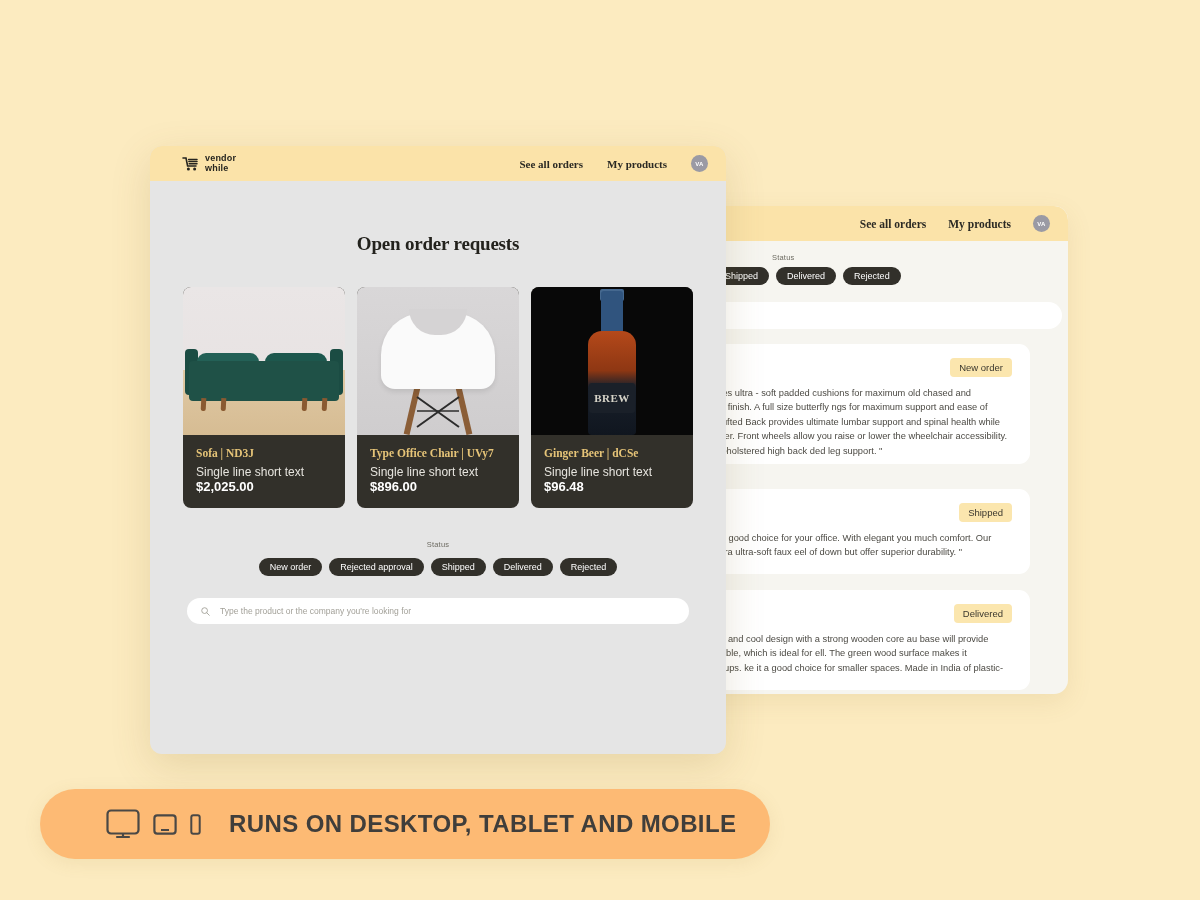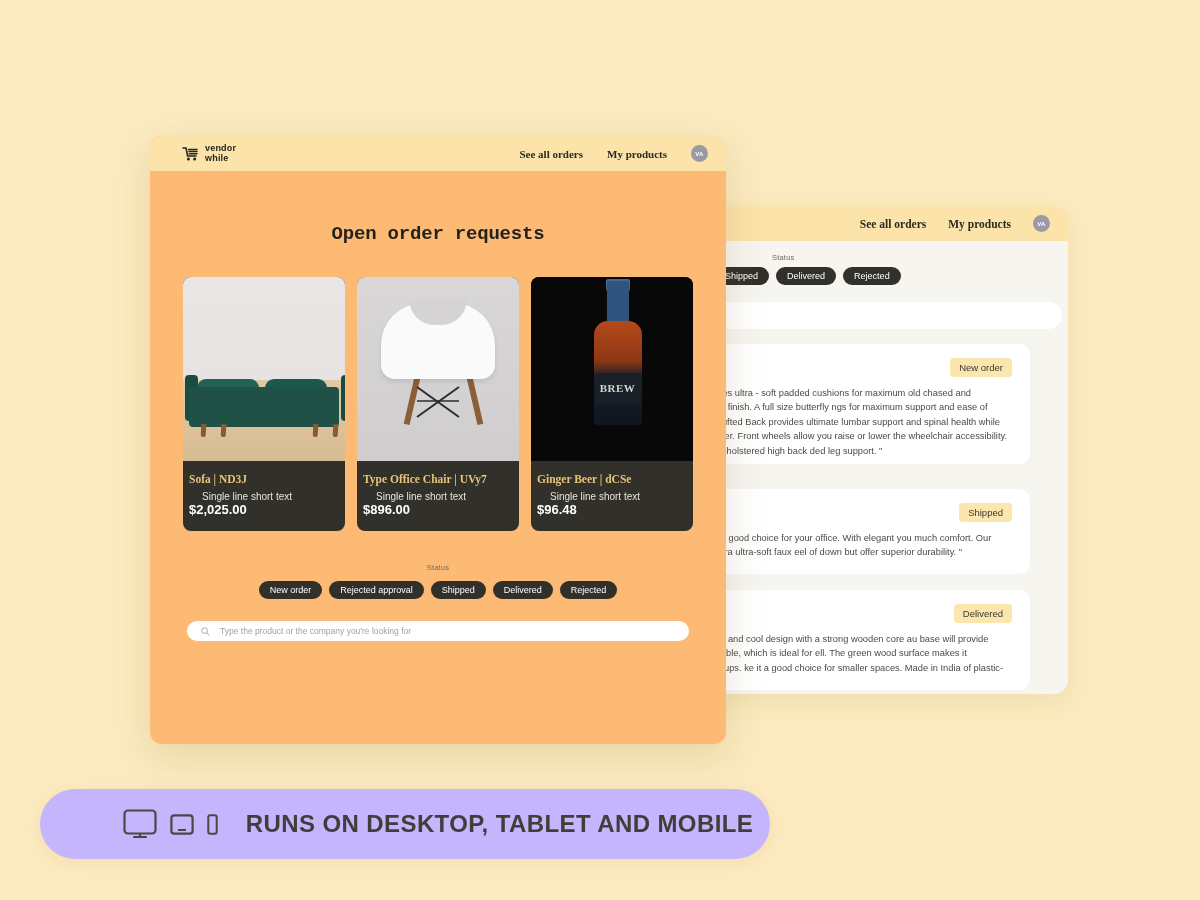--- a/index.html
+++ b/index.html
@@ -62,22 +62,22 @@
     background:#FBE6AE;color:#3A372E;border-radius:4px;
     padding:4px 9px;font-size:9.5px;white-space:nowrap;
   }
   .bg-card .bg-card-body{
     position:absolute;left:20px;top:42px;width:396px;
     font-size:9.3px;line-height:1.55;color:#4C4A44;
   }
 
   
   .fg-panel{
-    position:absolute;left:150px;top:136px;width:576px;height:608px;
-    background:#fdba74;border-radius:12px;overflow:hidden;
+    position:absolute;left:150px;top:146px;width:576px;height:608px;
+    background:#e5e5e5;border-radius:12px;overflow:hidden;
     box-shadow:0 12px 40px rgba(120,95,30,.16);
   }
   .fg-topbar{
     height:35px;background:#FBE3A9;
     display:flex;align-items:center;padding:0 18px 0 32px;
     box-sizing:border-box;
   }
   .logo{display:flex;align-items:center;gap:6px;}
   .logo-txt{
     font-size:9px;font-weight:700;line-height:1.05;color:#26251F;
@@ -88,40 +88,40 @@
     font-family:"Liberation Serif", serif;font-weight:700;
     font-size:11px;color:#2B2A24;white-space:nowrap;
   }
   .fg-avatar{
     width:17px;height:17px;border-radius:50%;background:#9A9AA4;
     display:flex;align-items:center;justify-content:center;
     color:#fff;font-size:6px;font-weight:700;letter-spacing:.3px;
   }
 
   .section-title{
-    text-align:center;font-family:Liberation Mono, monospace;
+    text-align:center;font-family:Liberation Serif, serif;
     font-weight:700;color:#23221D;font-size:19px;letter-spacing:-.2px;
   }
   #open-title{margin-top:52px;}
   #all-title{margin-top:0;}
 
   .cards{
     display:flex;gap:12px;justify-content:center;margin-top:32px;
   }
   .card{
     width:162px;background:#32302A;border-radius:8px;overflow:hidden;
     display:flex;flex-direction:column;
   }
-  .card-img{height:184px;width:100%;position:relative;overflow:hidden;padding-left:11px;}
-  .card-info{padding:12px 13px 14px 6px;}
+  .card-img{height:148px;width:100%;position:relative;overflow:hidden;}
+  .card-info{padding:12px 13px 14px 13px;}
   .card-title{
     font-family:"Liberation Serif", serif;font-weight:700;
     font-size:11.5px;color:#E6C478;margin-bottom:6px;
   }
-  .card-sub{font-size:10px;color:#E6E4DE;margin-left:13px;}
+  .card-sub{font-size:12px;color:#E6E4DE;}
   .card-price{
     font-size:13px;font-weight:700;color:#fff;
   }
 
   
   .art-sofa{background:linear-gradient(#EAE6E6 0%,#E8E3E3 56%,#E0C9A4 56%,#D6BC93 100%);}
   .sofa-body{position:absolute;left:6px;bottom:34px;width:150px;height:40px;background:#1F5147;border-radius:4px;}
   .sofa-cush-l{position:absolute;left:14px;bottom:56px;width:62px;height:26px;background:#236056;border-radius:9px;}
   .sofa-cush-r{position:absolute;left:82px;bottom:56px;width:62px;height:26px;background:#1D574D;border-radius:9px;}
   .sofa-arm-l{position:absolute;left:2px;bottom:40px;width:13px;height:46px;background:#1B4C43;border-radius:4px;}
@@ -143,37 +143,36 @@
     text-align:center;font-size:7.5px;color:#6E6C63;margin-top:32px;letter-spacing:.2px;
   }
   .pills{
     display:flex;gap:7px;justify-content:center;margin-top:9px;
   }
   .pill{
     background:#32302A;color:#fff;border-radius:20px;
     padding:4px 11px;font-size:9px;white-space:nowrap;cursor:pointer;
   }
   .search{
-    margin:22px auto 0 auto;width:502px;height:20px;background:#fff;
+    margin:22px auto 0 auto;width:502px;height:26px;background:#fff;
     border-radius:14px;display:flex;align-items:center;gap:8px;
     padding:0 14px;box-sizing:border-box;
   }
   .search input{
     border:0;outline:0;background:transparent;flex:1;
     font-size:8.5px;color:#77756D;font-family:"Liberation Sans",sans-serif;
   }
   .search input::placeholder{color:#A3A199;}
 
   
   .banner{
     position:absolute;left:40px;top:789px;width:730px;height:70px;
-    background:#c4b5fd;border-radius:36px;display:flex;align-items:center;
+    background:#fdba74;border-radius:36px;display:flex;align-items:center;
     padding-left:66px;box-sizing:border-box;gap:13px;
     box-shadow:0 4px 18px rgba(150,120,40,.10);
-    justify-content:center;
   }
   .banner-text{
     font-size:24px;font-weight:700;color:#403E3B;letter-spacing:.4px;
     margin-left:15px;white-space:nowrap;
   }
   svg{display:block;}
 </style>
 </head>
 <body>
 

